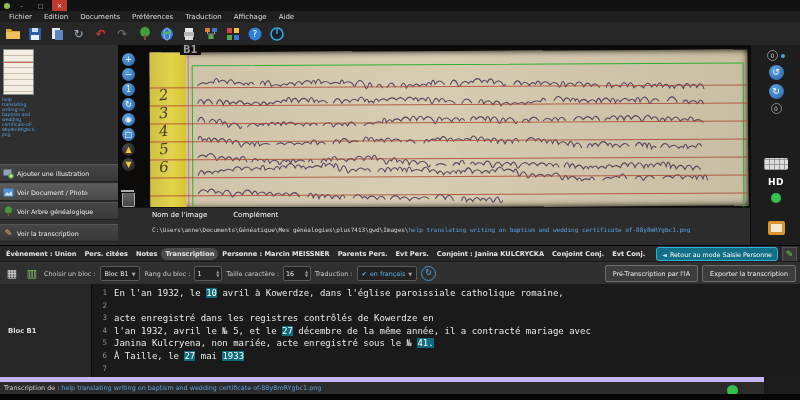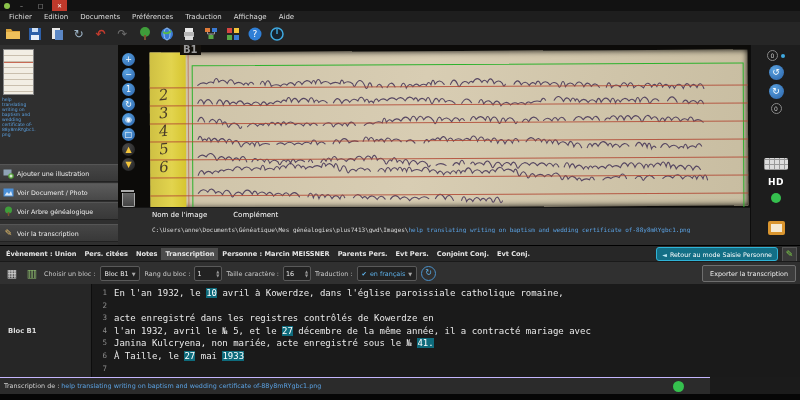--- a/index.html
+++ b/index.html
@@ -56,21 +56,21 @@
   .bluedot{width:4px;height:4px;border-radius:50%;background:#3fa9e0;}
   .rbtn{width:15px;height:15px;border-radius:50%;background:radial-gradient(circle at 35% 30%,#5aa2e0,#2a62a8);color:#fff;font-size:9px;line-height:15px;text-align:center;margin-top:4px;}
   .kbd{margin-top:44px;width:24px;height:12px;background:#ddd;border-radius:2px;background-image:repeating-linear-gradient(90deg,#999 0 1px,transparent 1px 5px),repeating-linear-gradient(0deg,#999 0 1px,transparent 1px 5px);}
   .hd{margin-top:7px;font-size:9px;font-weight:bold;color:#fff;letter-spacing:.5px;}
   .gdot{margin-top:6px;width:10px;height:10px;border-radius:50%;background:#35c04e;}
   .photoic{margin-top:18px;width:17px;height:14px;background:#d9952f;border-radius:2px;display:flex;align-items:center;justify-content:center;}
   .photoic i{display:block;width:11px;height:8px;background:#f4e9d2;}
   
   .tabbar{position:absolute;top:245px;left:0;width:800px;height:16px;background:#272727;border-top:1px solid #000;display:flex;align-items:center;padding-left:2px;}
   .etab{font-size:6.6px;font-weight:bold;color:#e6e6e6;padding:2px 4px;white-space:nowrap;}
-  .etab.sel{background:#4c4c4c;border-radius:0;}
+  .etab.sel{background:#4c4c4c;border-radius:6px;}
   .return-btn{margin-left:auto;height:12px;display:flex;align-items:center;gap:3px;background:#136f86;border:1px solid #2fb3d6;border-radius:3px;color:#fff;font-size:6.3px;padding:0 5px;white-space:nowrap;}
   .return-btn .arr{font-size:6px;color:#bfeaf6;}
   .pencilbox{width:13px;height:13px;margin:0 5px 0 4px;background:#3a3a3a;border:1px solid #555;color:#7dd148;font-size:9px;display:flex;align-items:center;justify-content:center;}
   
   .transbar{position:absolute;top:261px;left:0;width:800px;height:23px;background:#303030;border-top:1px solid #1a1a1a;display:flex;align-items:center;gap:4px;padding-left:4px;font-size:6.4px;color:#c8c8c8;}
   .ticon{width:16px;height:16px;display:flex;align-items:center;justify-content:center;font-size:11px;}
   .lbl{white-space:nowrap;}
   .select{height:13px;background:#222;border:1px solid #5a5a5a;border-radius:2px;color:#eee;display:flex;align-items:center;gap:3px;padding:0 4px;font-size:6.4px;white-space:nowrap;}
   .select .arr{font-size:5px;color:#aaa;}
   .select.blue,.select.blue .chk{color:#5db0e8;}
@@ -81,21 +81,21 @@
   .tbtn{height:15px;background:#3d3d3d;border:1px solid #6e6e6e;border-radius:2px;color:#eee;font-size:6.4px;padding:0 7px;display:flex;align-items:center;white-space:nowrap;}
   .tbtn.last{margin-right:8px;}
   
   .editor{position:absolute;top:284px;left:0;width:800px;height:93px;background:#1a1a1a;}
   .gutter{position:absolute;left:0;top:0;width:92px;height:93px;background:#262626;border-right:1px solid #0d0d0d;display:flex;align-items:center;padding-left:8px;font-size:6.8px;font-weight:bold;color:#ddd;box-sizing:border-box;}
   .lines{position:absolute;left:92px;top:3px;right:4px;bottom:0;font-family:"DejaVu Sans Mono",monospace;font-size:9px;line-height:12.6px;color:#eaeaea;overflow:hidden;}
   .tline{display:flex;white-space:pre;}
   .lnum{width:15px;text-align:right;padding-right:7px;color:#8c8c8c;font-size:7.5px;flex:none;}
   .hl{background:#0e6b7c;color:#fff;}
   
-  .statusbar{position:absolute;top:377px;left:0;width:710px;height:17px;background:#2b2b2b;border-top:1px solid #c4b5fd;display:flex;align-items:center;padding-left:4px;font-size:6.4px;color:#cfcfcf;box-sizing:border-box;}
+  .statusbar{position:absolute;top:377px;left:0;width:764px;height:17px;background:#2b2b2b;border-top:5px solid #c4b5fd;display:flex;align-items:center;padding-left:4px;font-size:6.4px;color:#cfcfcf;box-sizing:border-box;}
   .statusbar .file{color:#5aa0e0;margin-left:2px;white-space:nowrap;overflow:hidden;}
   .sgreen{position:absolute;right:26px;top:3px;width:11px;height:11px;border-radius:50%;background:#35c04e;}
   .bottomstrip{position:absolute;top:394px;left:0;width:800px;height:6px;background:#060606;}
 </style>
 </head>
 <body>
 
 <div class="app">
 
   <div class="titlebar">
@@ -298,20 +298,21 @@
   </div>
 
   <div class="tabbar">
     <span class="etab">Évènement : Union</span>
     <span class="etab">Pers. citées</span>
     <span class="etab">Notes</span>
     <span class="etab sel">Transcription</span>
     <span class="etab">Personne : Marcin MEISSNER</span>
     <span class="etab">Parents Pers.</span>
     <span class="etab">Evt Pers.</span>
+    <span class="etab">Conjoint : Janina KULCRYCKA</span>
     <span class="etab">Conjoint Conj.</span>
     <span class="etab">Evt Conj.</span>
     <span class="return-btn">
         <span class="arr">◄</span>
         <span>Retour au mode Saisie Personne</span>
       </span>
     <span class="pencilbox">✎</span>
   </div>
 
   <div class="transbar">
@@ -339,20 +340,21 @@
         </span>
       </span>
     <span class="lbl">Traduction :</span>
     <span class="select blue">
         <span class="chk">✔</span>
         <span>en français</span>
         <span class="arr">▼</span>
       </span>
     <span class="refresh">↻</span>
     <span class="tspacer"></span>
+    <span class="tbtn">Pré-Transcription par l'IA</span>
     <span class="tbtn last">Exporter la transcription</span>
   </div>
 
   <div class="editor">
     <div class="gutter">Bloc B1</div>
     <div class="lines">
         <div class="tline"><span class="lnum">1</span><span><span>En l'an 1932, le </span><span class="hl">10</span><span> avril à Kowerdze, dans l'église paroissiale catholique romaine,</span></span></div>
         <div class="tline"><span class="lnum">2</span></div>
         <div class="tline"><span class="lnum">3</span><span><span>acte enregistré dans les registres contrôlés de Kowerdze en</span></span></div>
         <div class="tline"><span class="lnum">4</span><span><span>l'an 1932, avril le № 5, et le </span><span class="hl">27</span><span> décembre de la même année, il a contracté mariage avec</span></span></div>

